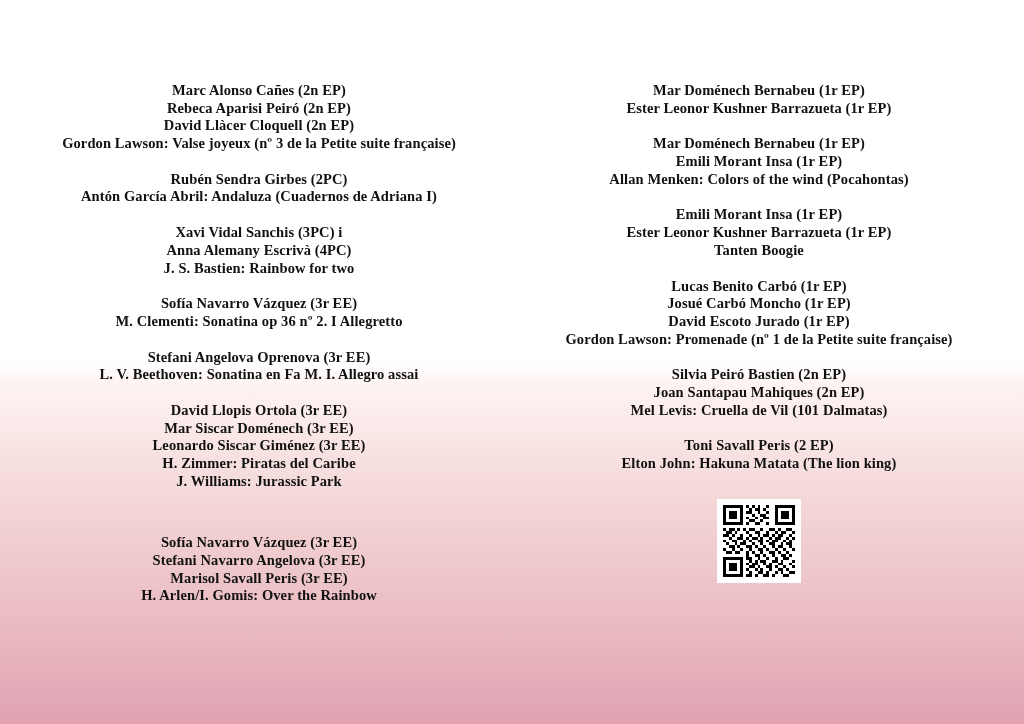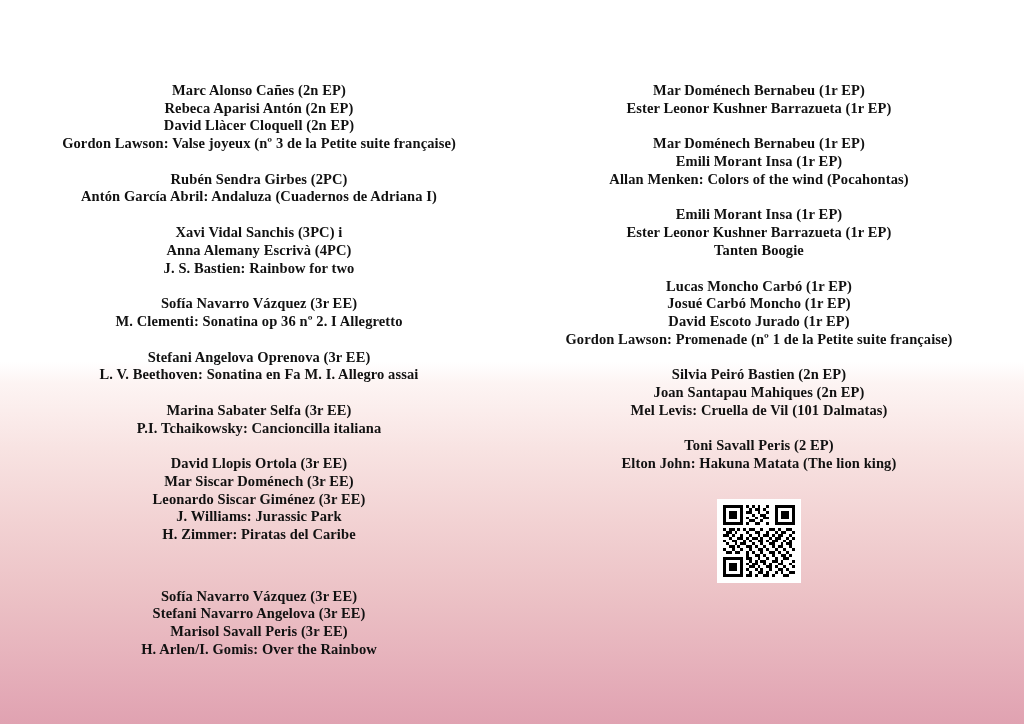--- a/index.html
+++ b/index.html
@@ -79,21 +79,21 @@
 </head>
 <body>
 
 <div class="page">
   <div class="columns">
 
     <div class="col col-left">
 
       <div class="block wide">
         <div class="line">Marc Alonso Cañes (2n EP)</div>
-        <div class="line">Rebeca Aparisi Antón (2n EP)</div>
+        <div class="line">Rebeca Aparisi Peiró (2n EP)</div>
         <div class="line">David Llàcer Cloquell (2n EP)</div>
         <div class="line">Gordon Lawson: Valse joyeux (nº 3 de la Petite suite française)</div>
       </div>
 
       <div class="block wide">
         <div class="line">Rubén Sendra Girbes (2PC)</div>
         <div class="line">Antón García Abril: Andaluza (Cuadernos de Adriana I)</div>
       </div>
 
       <div class="block">
@@ -105,31 +105,27 @@
       <div class="block">
         <div class="line">Sofía Navarro Vázquez (3r EE)</div>
         <div class="line">M. Clementi: Sonatina op 36 nº 2. I Allegretto</div>
       </div>
 
       <div class="block">
         <div class="line">Stefani Angelova Oprenova (3r EE)</div>
         <div class="line">L. V. Beethoven: Sonatina en Fa M. I. Allegro assai</div>
       </div>
 
-      <div class="block">
-        <div class="line">Marina Sabater Selfa (3r EE)</div>
-        <div class="line">P.I. Tchaikowsky: Cancioncilla italiana</div>
-      </div>
 
       <div class="block">
         <div class="line">David Llopis Ortola (3r EE)</div>
         <div class="line">Mar Siscar Doménech (3r EE)</div>
         <div class="line">Leonardo Siscar Giménez (3r EE)</div>
+        <div class="line">H. Zimmer: Piratas del Caribe</div>
         <div class="line">J. Williams: Jurassic Park</div>
-        <div class="line">H. Zimmer: Piratas del Caribe</div>
       </div>
 
       <div class="spacer-lg"></div>
 
       <div class="block">
         <div class="line">Sofía Navarro Vázquez (3r EE)</div>
         <div class="line">Stefani Navarro Angelova (3r EE)</div>
         <div class="line">Marisol Savall Peris (3r EE)</div>
         <div class="line">H. Arlen/I. Gomis: Over the Rainbow</div>
       </div>
@@ -149,21 +145,21 @@
         <div class="line">Allan Menken: Colors of the wind (Pocahontas)</div>
       </div>
 
       <div class="block">
         <div class="line">Emili Morant Insa (1r EP)</div>
         <div class="line">Ester Leonor Kushner Barrazueta (1r EP)</div>
         <div class="line">Tanten Boogie</div>
       </div>
 
       <div class="block wide">
-        <div class="line">Lucas Moncho Carbó (1r EP)</div>
+        <div class="line">Lucas Benito Carbó (1r EP)</div>
         <div class="line">Josué Carbó Moncho (1r EP)</div>
         <div class="line">David Escoto Jurado (1r EP)</div>
         <div class="line">Gordon Lawson: Promenade (nº 1 de la Petite suite française)</div>
       </div>
 
       <div class="block">
         <div class="line">Silvia Peiró Bastien (2n EP)</div>
         <div class="line">Joan Santapau Mahiques (2n EP)</div>
         <div class="line">Mel Levis: Cruella de Vil (101 Dalmatas)</div>
       </div>

